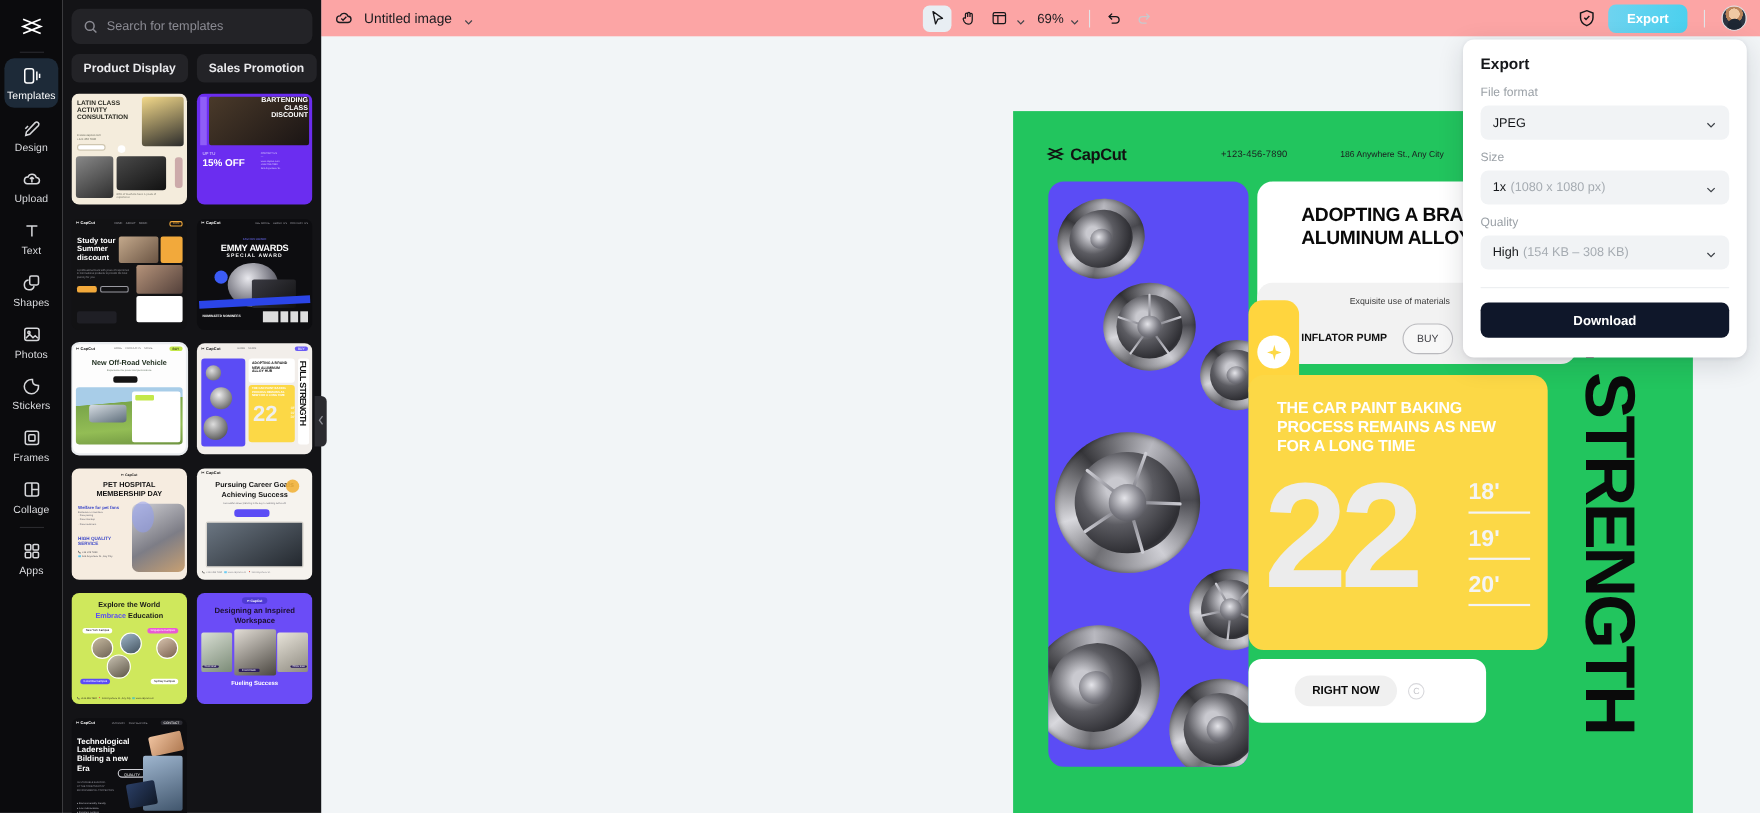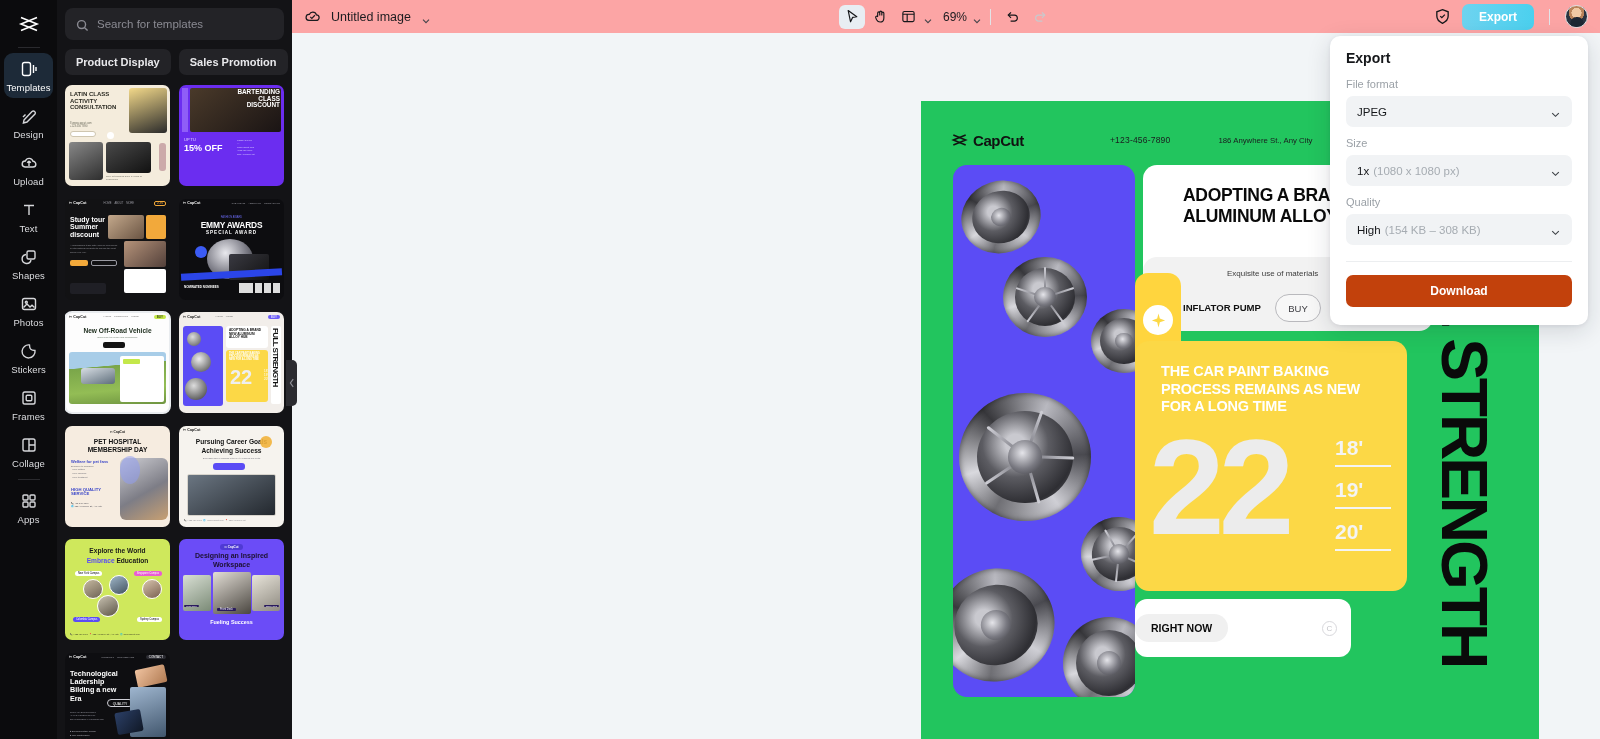--- a/index.html
+++ b/index.html
@@ -200,21 +200,21 @@
     position:absolute; left:14px; top:88px; font-size: 136px; font-weight: 700;
     color: #ececec; line-height: .86; letter-spacing:-6px;
   }
   .years { position:absolute; right:16px; top:96px; width:56px; }
   .year { font-size: 21px; font-weight:600; color:#f4f4f4; text-align:left; line-height:1.05; }
   .yline { height:2px; background:#f4f4f4; margin: 6px 0 12px; }
 
   
   .bcard1 {
     position:absolute; left:214px; top:498px; width:216px; height:58px;
-    background:#fff; border-radius:12px; display:flex; align-items:center; justify-content:space-between; padding-right:14px; gap:10px;
+    background:#fff; border-radius:12px; display:flex; align-items:center; justify-content:center; padding-right:14px; gap:10px;
   }
   .rn {
     background:#f0f0f0; border-radius:15px; padding:8px 16px; font-size:10.5px; font-weight:800; color:#0a0a0a;
   }
   .copy { width:15px; height:15px; border:1.2px solid #d8d8dc; border-radius:50%; display:flex; align-items:center; justify-content:center; font-size:8px; color:#c4c4c9; }
   .bcard2 {
     position:absolute; left:442px; top:498px; width:144px; height:58px;
     background:#fff; border-radius:12px; display:flex; align-items:center; padding:0 14px; gap:12px;
   }
   .rs { font-size:8.6px; font-weight:700; color:#111; line-height:1.35; letter-spacing:.2px; }
@@ -233,21 +233,21 @@
   .ep-select {
     height: 31px; background:#f1f3f5; border-radius:7px;
     display:flex; align-items:center; padding: 0 11px; cursor:pointer;
   }
   .ep-val { font-size: 11.5px; color:#15171a; }
   .ep-sub { font-size: 11.5px; color:#a6acb2; margin-left: 4px; }
   .ep-chev { margin-left:auto; width:11px; height:11px; }
   .ep-hr { height:1px; background:#eceef0; margin: 16px 0 13px; }
   .ep-dl {
     width:100%; height:32px; border:none; border-radius:7px; cursor:pointer;
-    background:#c2410c; color:#fff; font-size:12px; font-weight:700;
+    background:#0f172a; color:#fff; font-size:12px; font-weight:700;
   }
 </style>
 </head>
 <body>
 
 <div class="app">
 
   <div class="rail">
     <div class="rail-logo">
       <svg width="22" height="18" viewBox="0 0 22 18">

